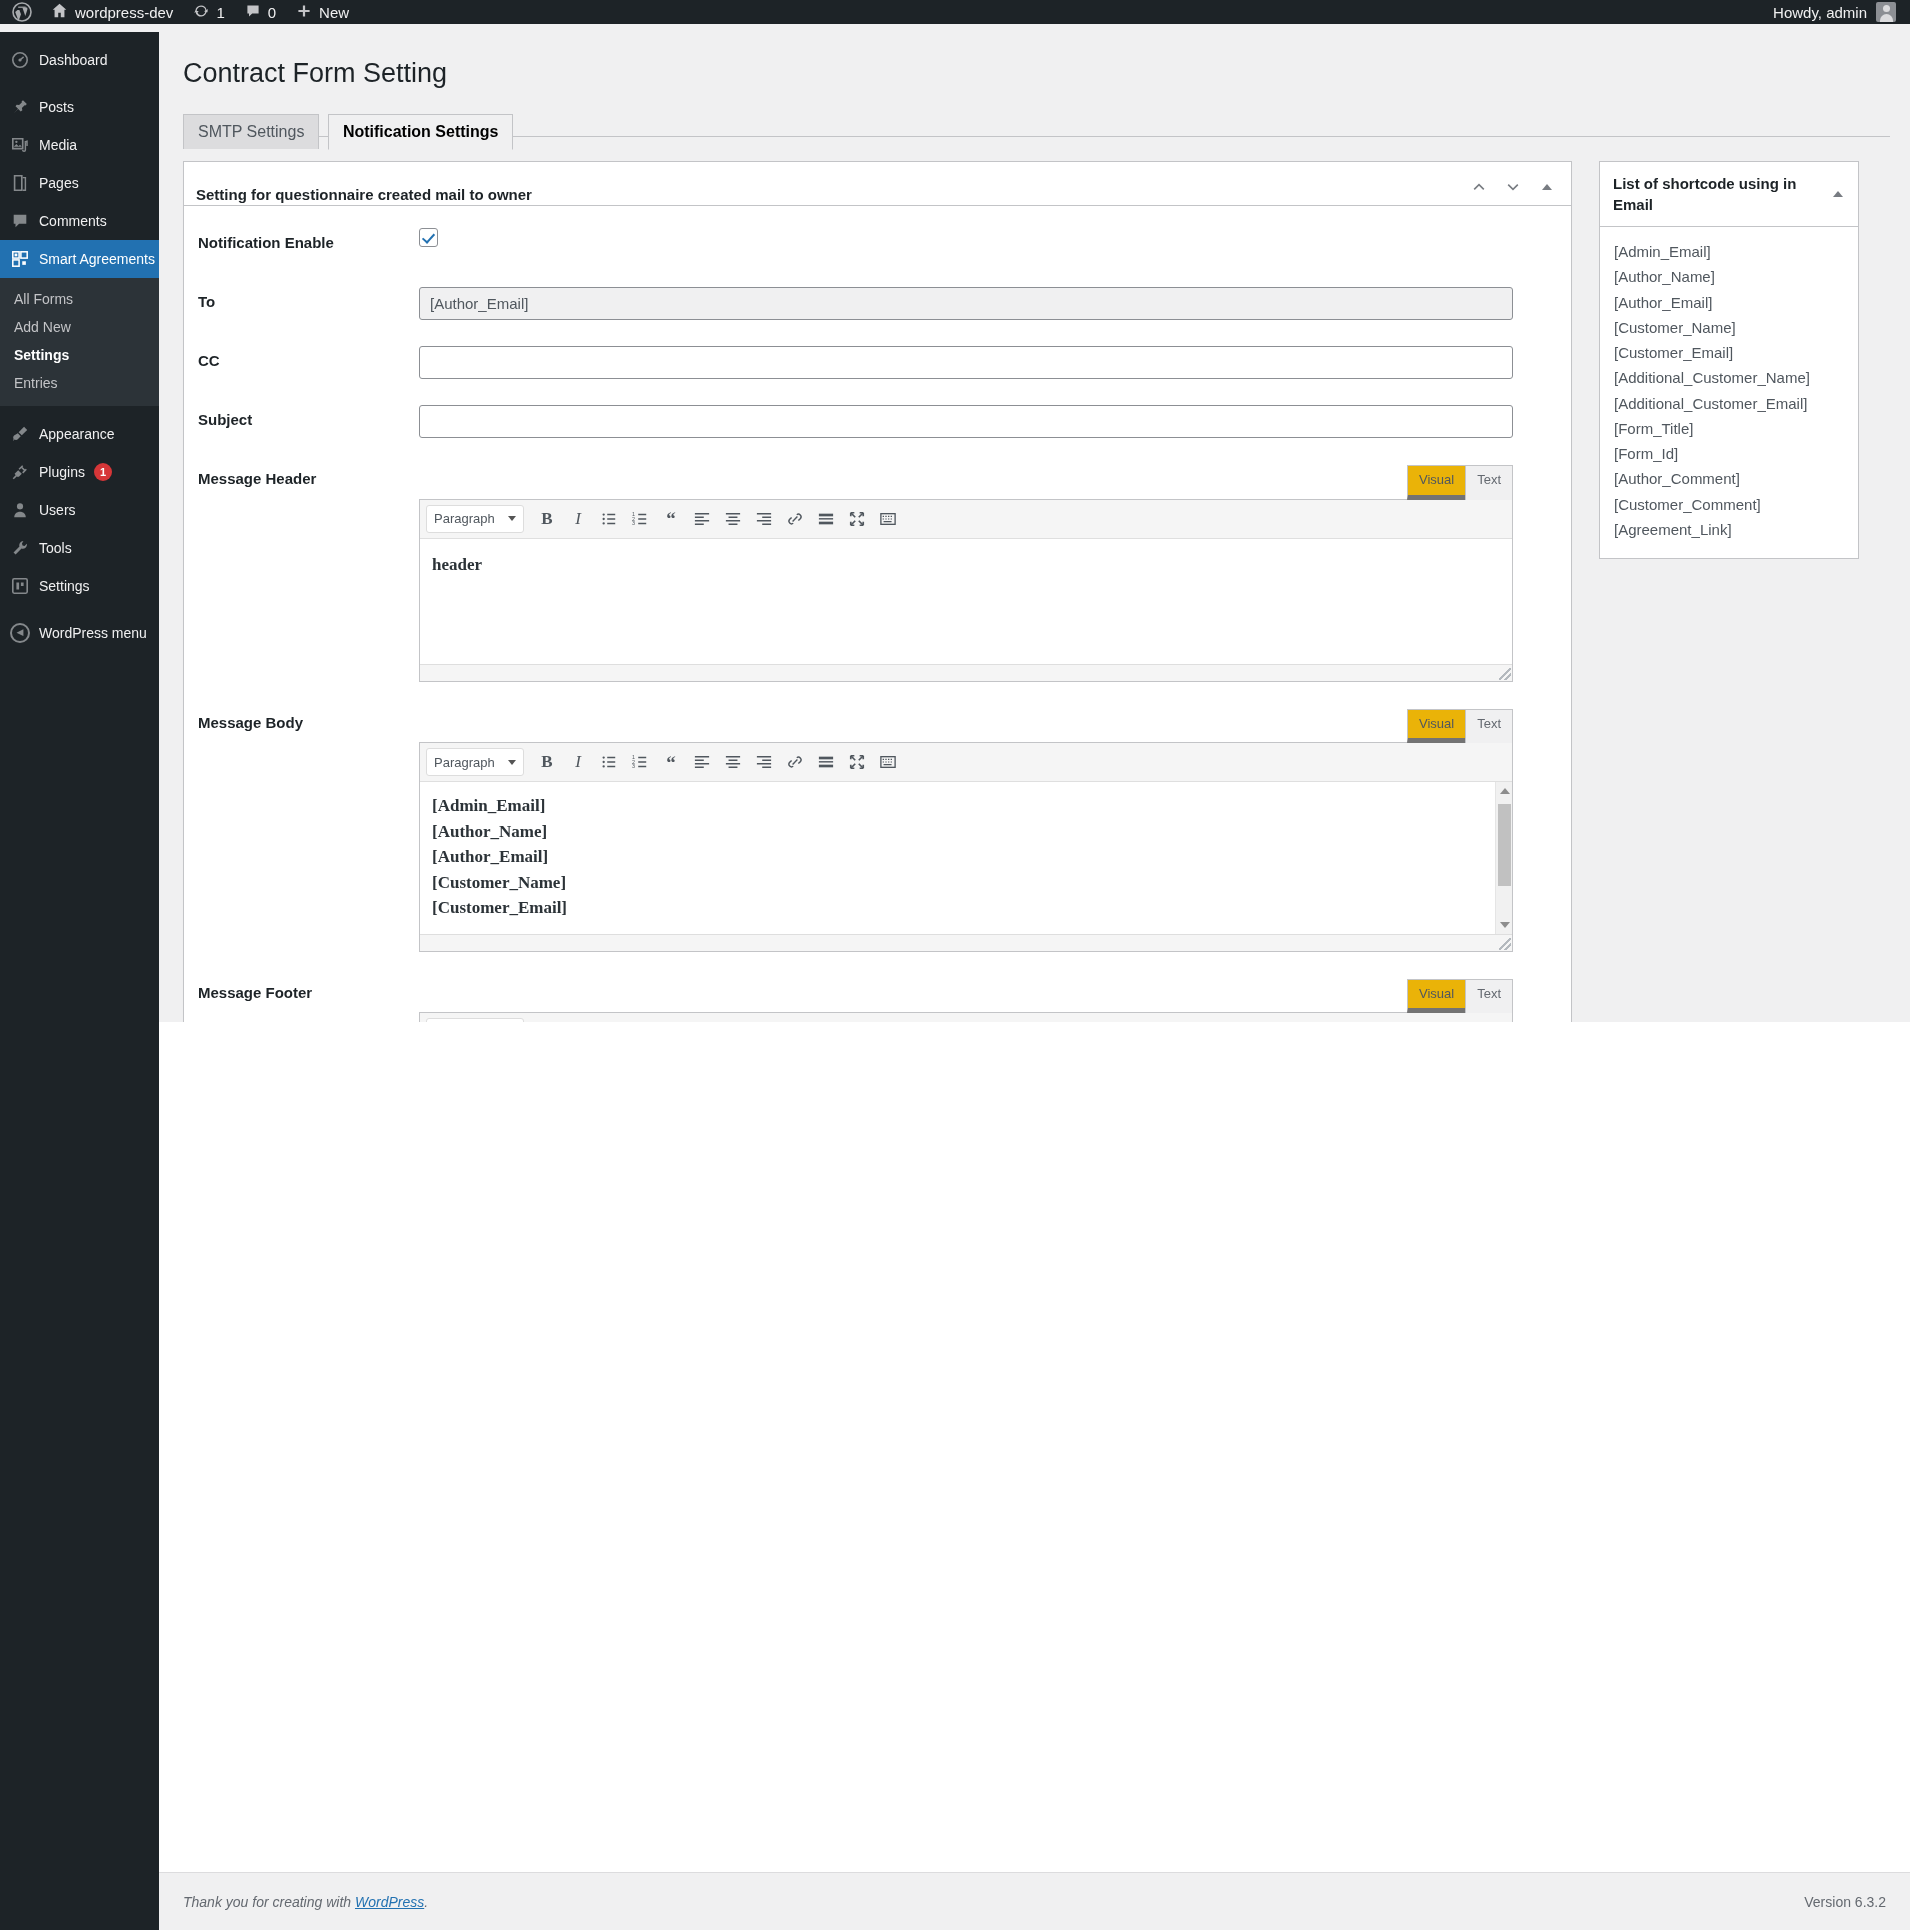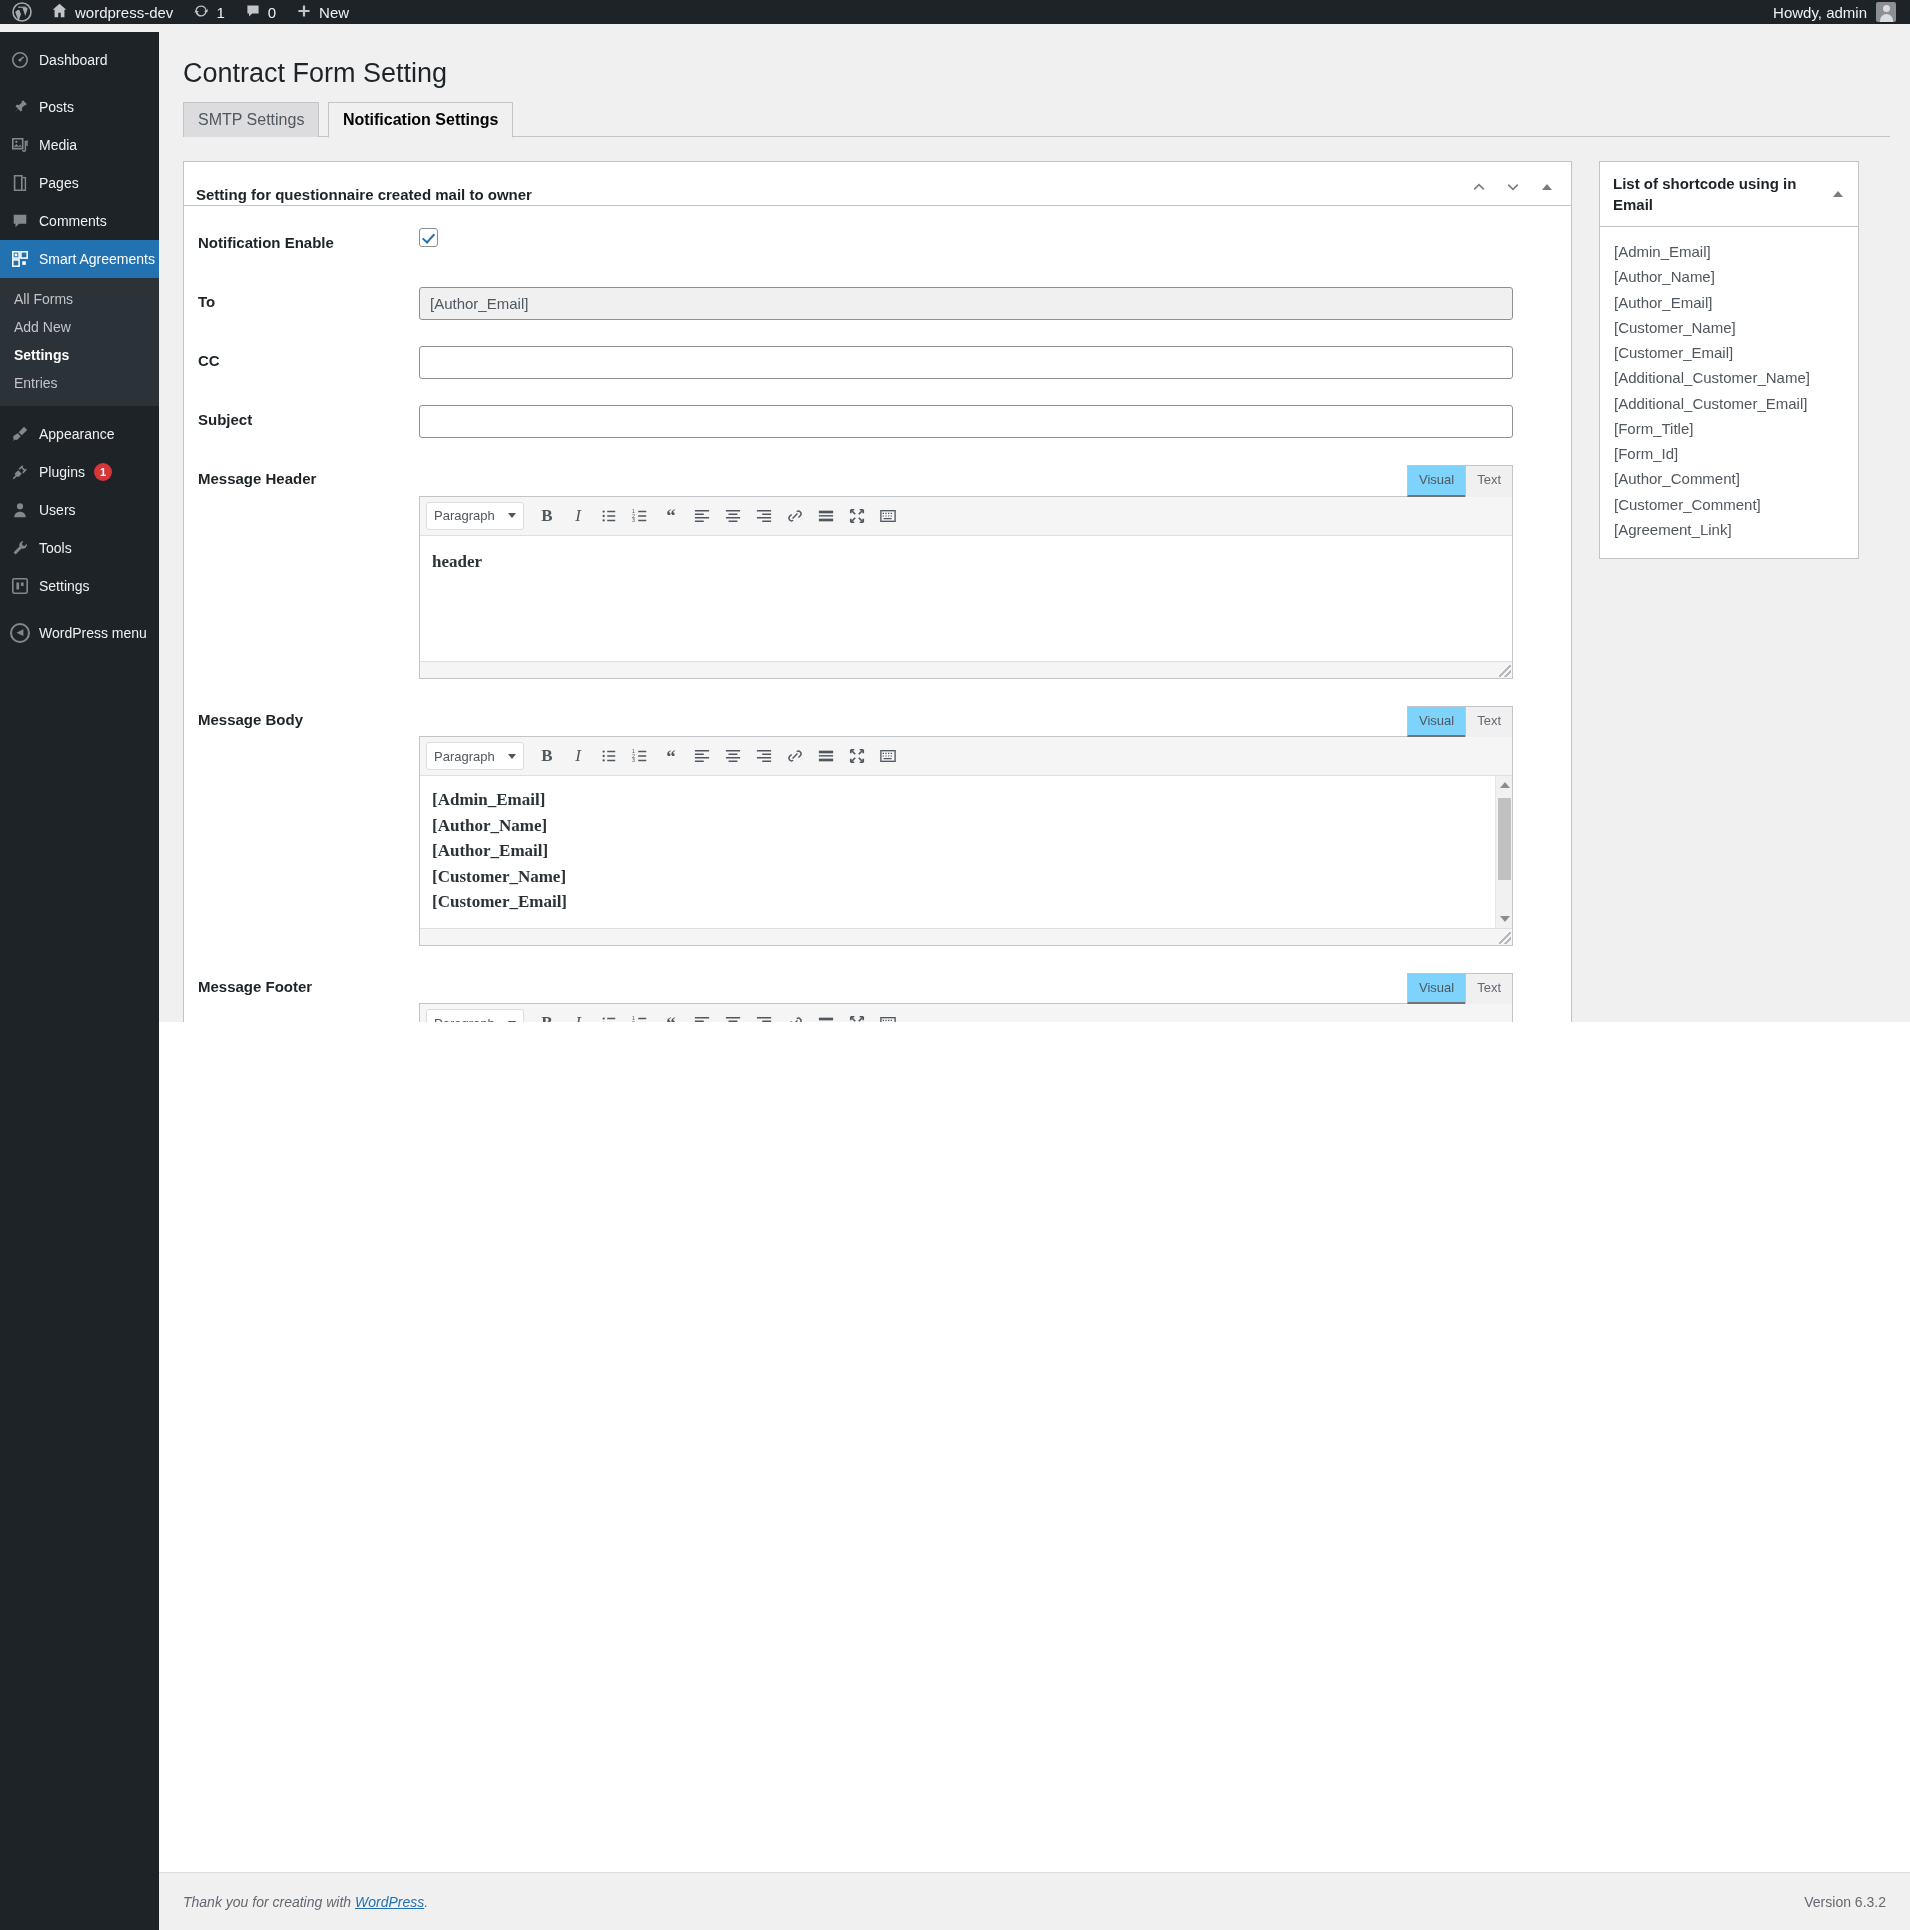--- a/index.html
+++ b/index.html
@@ -71,21 +71,21 @@
   }
 
   
   .nav-tab-wrapper{
     margin:0 20px 0 24px; padding-left:0; border-bottom:1px solid #c3c4c7;
     height:36px; position:relative;
   }
   .nav-tab{
     display:inline-block; padding:7px 14px 8px; font-size:16px; line-height:1.2;
     border:1px solid #c3c4c7; border-bottom:none; background:#dcdcde; color:#50575e;
-    margin:0 4px -1px 0; cursor:pointer; position:relative; top:1px;
+    margin:12px 4px -1px 0; cursor:pointer; position:relative; top:1px;
   }
   .nav-tab.active{ background:#f0f0f1; color:#000; font-weight:600; border-bottom:1px solid #f0f0f1;}
 
   
   .cols{ display:flex; align-items:flex-start; padding:24px 20px 0 24px; gap:20px;}
   .col-main{ width:1389px; flex:none;}
   .col-side{ width:267px; flex:none;padding-left:7px;}
 
   
   .postbox{
@@ -135,21 +135,21 @@
   }
 
   
   .editor-wrap{ position:relative; }
   .ed-tabs{ display:flex; justify-content:flex-end; padding-right:0; }
   .ed-tab{
     border:1px solid #c3c4c7; border-bottom:none; background:#f0f0f1; color:#646970;
     font-size:13px; padding:4px 11px 5px; margin-left:-1px; cursor:pointer; line-height:1.5;
     position:relative; top:1px;
   }
-  .ed-tab.active{ background:#7dd3fc; color:#50575e; border-bottom:2px solid #737373;}
+  .ed-tab.active{ background:#eab308; color:#50575e; border-bottom:5px solid #737373;}
   .ed-box{ border:1px solid #c3c4c7; background:#fff;}
   .ed-toolbar{
     background:#f5f5f5; border-bottom:1px solid #dfdfdf; padding:5px 6px; display:flex;
     align-items:center; gap:3px; flex-wrap:nowrap;
   }
   .ed-select{
     width:98px;height:28px;border:1px solid #ddd;background:#fff;border-radius:3px;
     display:flex;align-items:center;padding:0 7px;font-size:13px;color:#50575e;
     cursor:pointer; margin-right:6px;
   }

